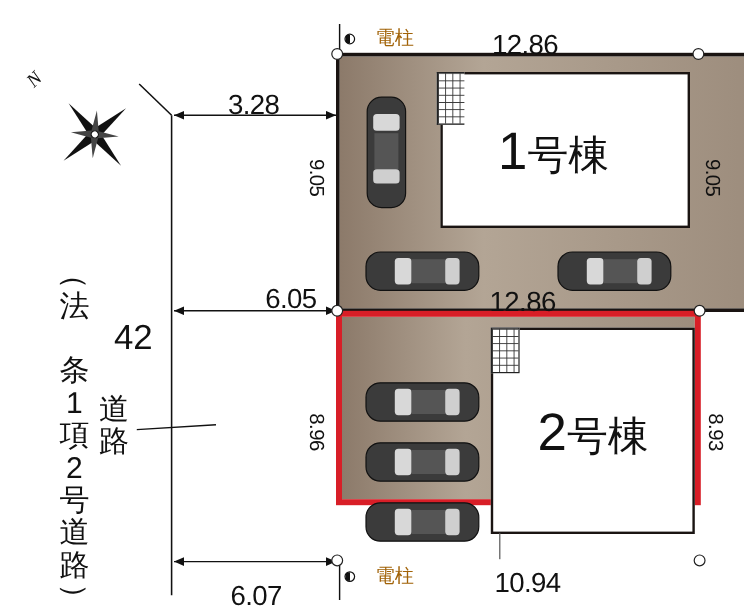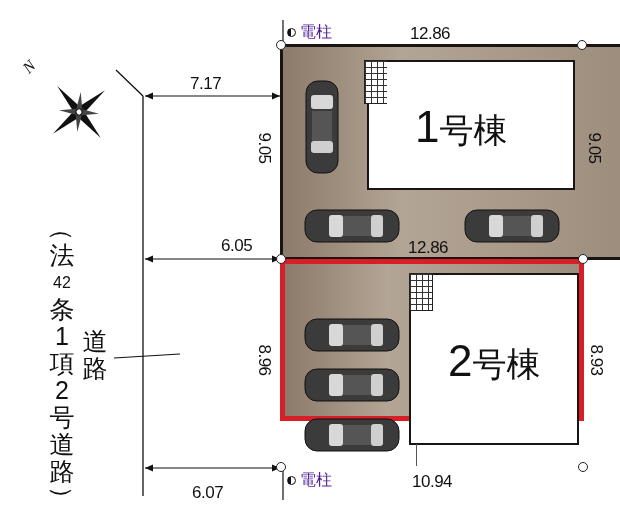--- a/index.html
+++ b/index.html
@@ -1,35 +1,35 @@
 <!DOCTYPE html>
 <html><head>
   <meta charset="utf-8">
   <style>
     html, body { margin: 0; padding: 0; background: #ffffff; }
     body { width: 620px; height: 505px; position: relative; overflow: hidden;
            font-family: "Liberation Sans", "DejaVu Sans", sans-serif; color: #111; }
     .abs { position: absolute; }
-    .dim { font-size: 17px; color: #111; letter-spacing: -0.5px; }
+    .dim { font-size: 23px; color: #111; letter-spacing: -0.5px; }
     .vdim { font-size: 17px; color: #111; transform: rotate(90deg); transform-origin: center; letter-spacing: -0.5px; }
     .lot { position: absolute; box-sizing: border-box;
            background: linear-gradient(90deg, #8c7a6a 0%, #b3a595 35%, #9d8d7d 100%); }
     .lot1 { border: 3px solid #1a1412; }
     .lot2 { border: 5px solid #d81e27; }
     .house { position: absolute; background: #fff; border: 2px solid #1a1412; box-sizing: border-box; }
     .house-label { position: absolute; font-size: 34px; color: #111; white-space: nowrap; }
     .house-label .num { font-size: 44px; }
     .grid { position: absolute; border: 1px solid #222; box-sizing: border-box;
             background-color: #fff;
             background-image: linear-gradient(#333 1px, transparent 1px), linear-gradient(90deg, #333 1px, transparent 1px);
             background-size: 6px 6px; }
     .corner { position: absolute; width: 10px; height: 10px; border-radius: 50%;
               background: #fff; border: 1.5px solid #222; box-sizing: border-box; }
     .road-text { position: absolute; font-size: 25px; line-height: 27px; color: #111; text-align: center; width: 30px; }
-    .pole-label { position: absolute; font-size: 16px; color: #4c1d95; display: flex; align-items: center; gap: 4px; }
+    .pole-label { position: absolute; font-size: 16px; color: #a16207; display: flex; align-items: center; gap: 17px; }
     .pole-icon { width: 9px; height: 9px; border-radius: 50%; border: 1.5px solid #111; box-sizing: border-box;
                  background: linear-gradient(90deg, #111 50%, #fff 50%); display: inline-block; }
   </style>
 </head>
 <body>
 
 <div class="abs" style="left:18px;top:52px;width:90px;height:90px;">
   <span class="abs" style="left:6px;top:6px;font-family:'Liberation Serif',serif;font-style:italic;font-size:16px;transform:rotate(-45deg);">N</span>
   <svg class="abs" style="left:18px;top:24px;" width="70" height="70" viewBox="0 0 70 70">
     <g transform="translate(43,36) rotate(-40)">
@@ -61,28 +61,28 @@
   <line x1="145" y1="96" x2="280" y2="96" stroke="#111" stroke-width="1.2" marker-start="url(#arr)" marker-end="url(#arr)"></line>
   <line x1="145" y1="259" x2="280" y2="259" stroke="#111" stroke-width="1.2" marker-start="url(#arr)" marker-end="url(#arr)"></line>
   <line x1="145" y1="468" x2="280" y2="468" stroke="#111" stroke-width="1.2" marker-start="url(#arr)" marker-end="url(#arr)"></line>
 
   <line x1="114" y1="358" x2="180" y2="354" stroke="#111" stroke-width="1.2"></line>
 
   <line x1="283" y1="20" x2="283" y2="46" stroke="#111" stroke-width="1.2"></line>
   <line x1="283" y1="468" x2="283" y2="500" stroke="#111" stroke-width="1.2"></line>
 </svg>
 
-<span class="abs dim" style="left:190px;top:74px;">7.17</span>
+<span class="abs dim" style="left:190px;top:74px;">3.28</span>
 <span class="abs dim" style="left:190px;top:236px;margin-left:31px;">6.05</span>
 <span class="abs dim" style="left:192px;top:472px;margin-top:11px;">6.07</span>
 
 <div class="abs" style="left:47px;top:215px;width:30px;">
   <div class="road-text" style="position:relative;transform:rotate(90deg);">（</div>
   <div class="road-text" style="position:relative;">法</div>
-  <div class="road-text" style="position:relative;font-size:16px;">42</div>
+  <div class="road-text" style="position:relative;font-size:29px;margin-left:48px;">42</div>
   <div class="road-text" style="position:relative;">条</div>
   <div class="road-text" style="position:relative;">1</div>
   <div class="road-text" style="position:relative;">項</div>
   <div class="road-text" style="position:relative;">2</div>
   <div class="road-text" style="position:relative;">号</div>
   <div class="road-text" style="position:relative;">道</div>
   <div class="road-text" style="position:relative;">路</div>
   <div class="road-text" style="position:relative;transform:rotate(90deg);">）</div>
 </div>
 <div class="abs" style="left:80px;top:328px;width:30px;">

